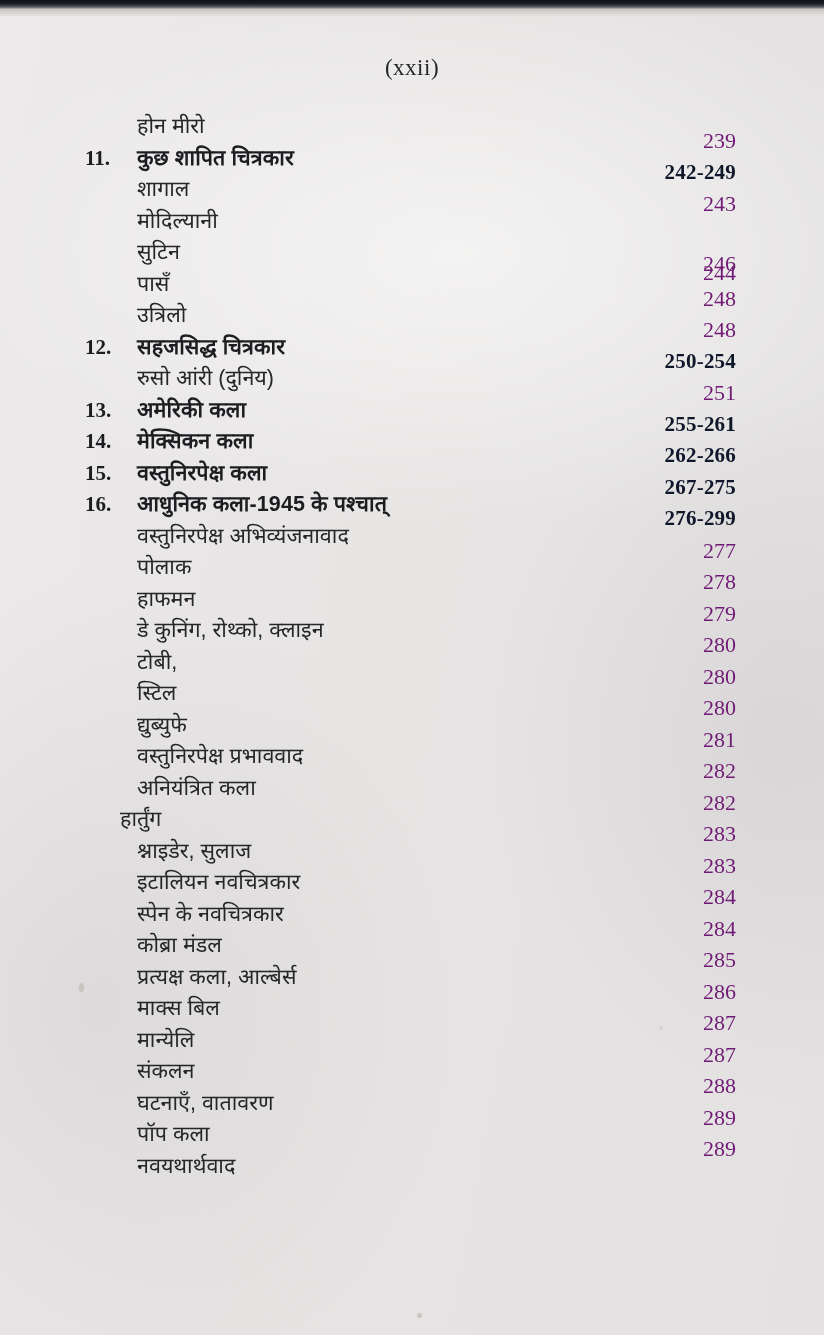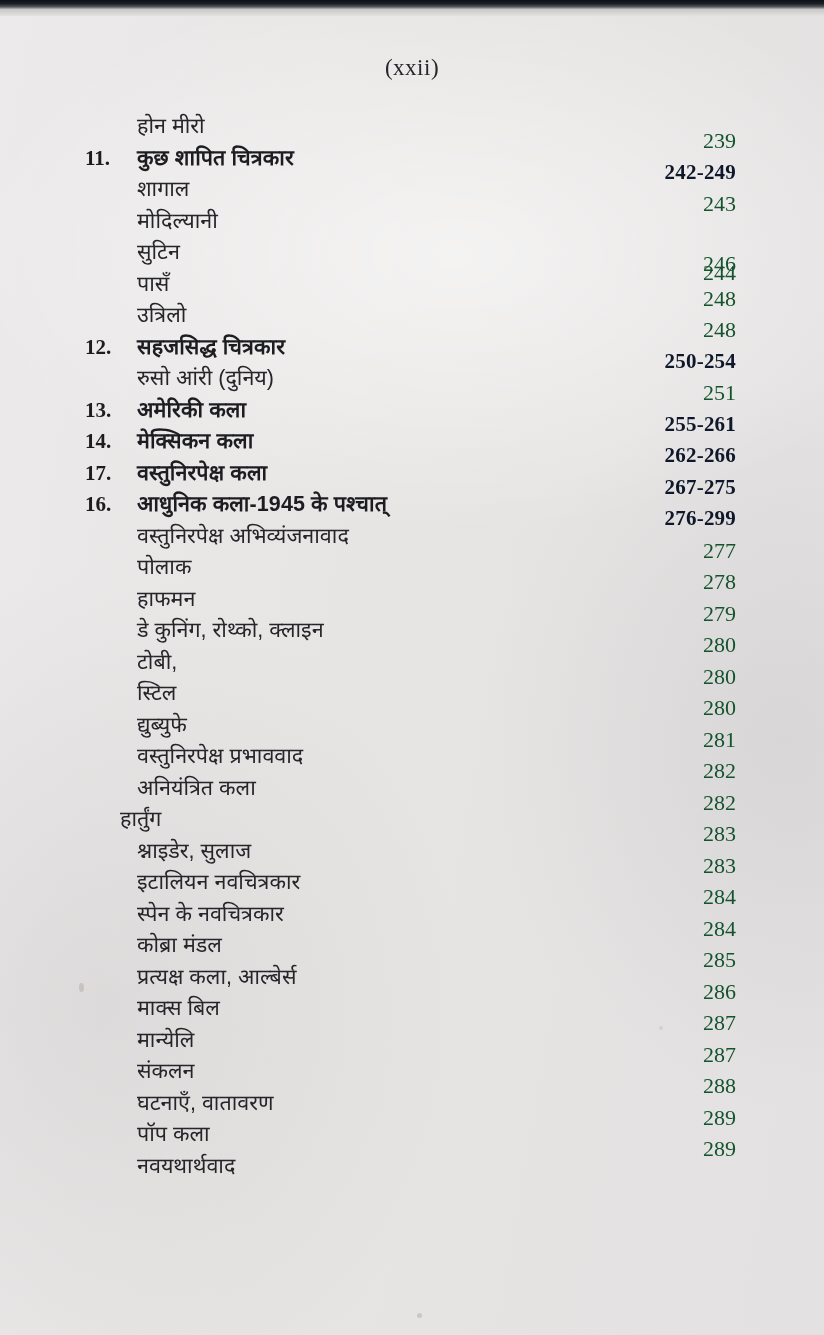--- a/index.html
+++ b/index.html
@@ -47,21 +47,21 @@
   .entry.chapter{ font-weight:700; color:#1d1d21; letter-spacing:.1px;}
   .num{
     position:absolute;
     font-family:"Liberation Serif","DejaVu Serif",serif;
     font-weight:700;font-size:21px;color:#1d1d21;
     text-align:right;white-space:nowrap;line-height:1;
   }
   .pg{
     position:absolute;right:88px;
     font-family:"Liberation Serif","DejaVu Serif",serif;
-    font-size:22px;color:#14532d;white-space:nowrap;line-height:1;
+    font-size:22px;color:#701a75;white-space:nowrap;line-height:1;
   }
   .pg.bold{font-weight:700;color:#0f172a;font-size:21px;letter-spacing:.2px;}
   
   .clip{
     position:absolute;left:0;top:108px;width:752px;height:1075px;overflow:hidden;
   }
   .speck{position:absolute;background:#b4afa8;border-radius:50%;opacity:.55;}
 </style>
 </head>
 <body>
@@ -92,21 +92,21 @@
       <div class="entry chapter" style="left: 137px; top: 228.5px; text-align: center;">सहजसिद्ध चित्रकार</div>
       <div class="pg bold" style="top: 242.5px;">250-254</div>
       <div class="entry" style="left: 137px; top: 260px;">रुसो आंरी (दुनिय)</div>
       <div class="pg" style="top: 274px;">251</div>
       <div class="num" style="left: 85px; top: 291.5px;">13.</div>
       <div class="entry chapter" style="left: 137px; top: 291.5px;">अमेरिकी कला</div>
       <div class="pg bold" style="top: 305.5px;">255-261</div>
       <div class="num" style="left: 85px; top: 323px;">14.</div>
       <div class="entry chapter" style="left: 137px; top: 323px;">मेक्सिकन कला</div>
       <div class="pg bold" style="top: 337px;">262-266</div>
-      <div class="num" style="left: 85px; top: 354.5px;">17.</div>
+      <div class="num" style="left: 85px; top: 354.5px;">15.</div>
       <div class="entry chapter" style="left: 137px; top: 354.5px;">वस्तुनिरपेक्ष कला</div>
       <div class="pg bold" style="top: 368.5px;">267-275</div>
       <div class="num" style="left: 85px; top: 386px;">16.</div>
       <div class="entry chapter" style="left: 137px; top: 386px;">आधुनिक कला-1945 के पश्चात्</div>
       <div class="pg bold" style="top: 400px;">276-299</div>
       <div class="entry" style="left: 137px; top: 417.5px;">वस्तुनिरपेक्ष अभिव्यंजनावाद</div>
       <div class="pg" style="top: 431.5px;">277</div>
       <div class="entry" style="left: 137px; top: 449px;">पोलाक</div>
       <div class="pg" style="top: 463px;">278</div>
       <div class="entry" style="left: 137px; top: 480.5px;">हाफमन</div>

